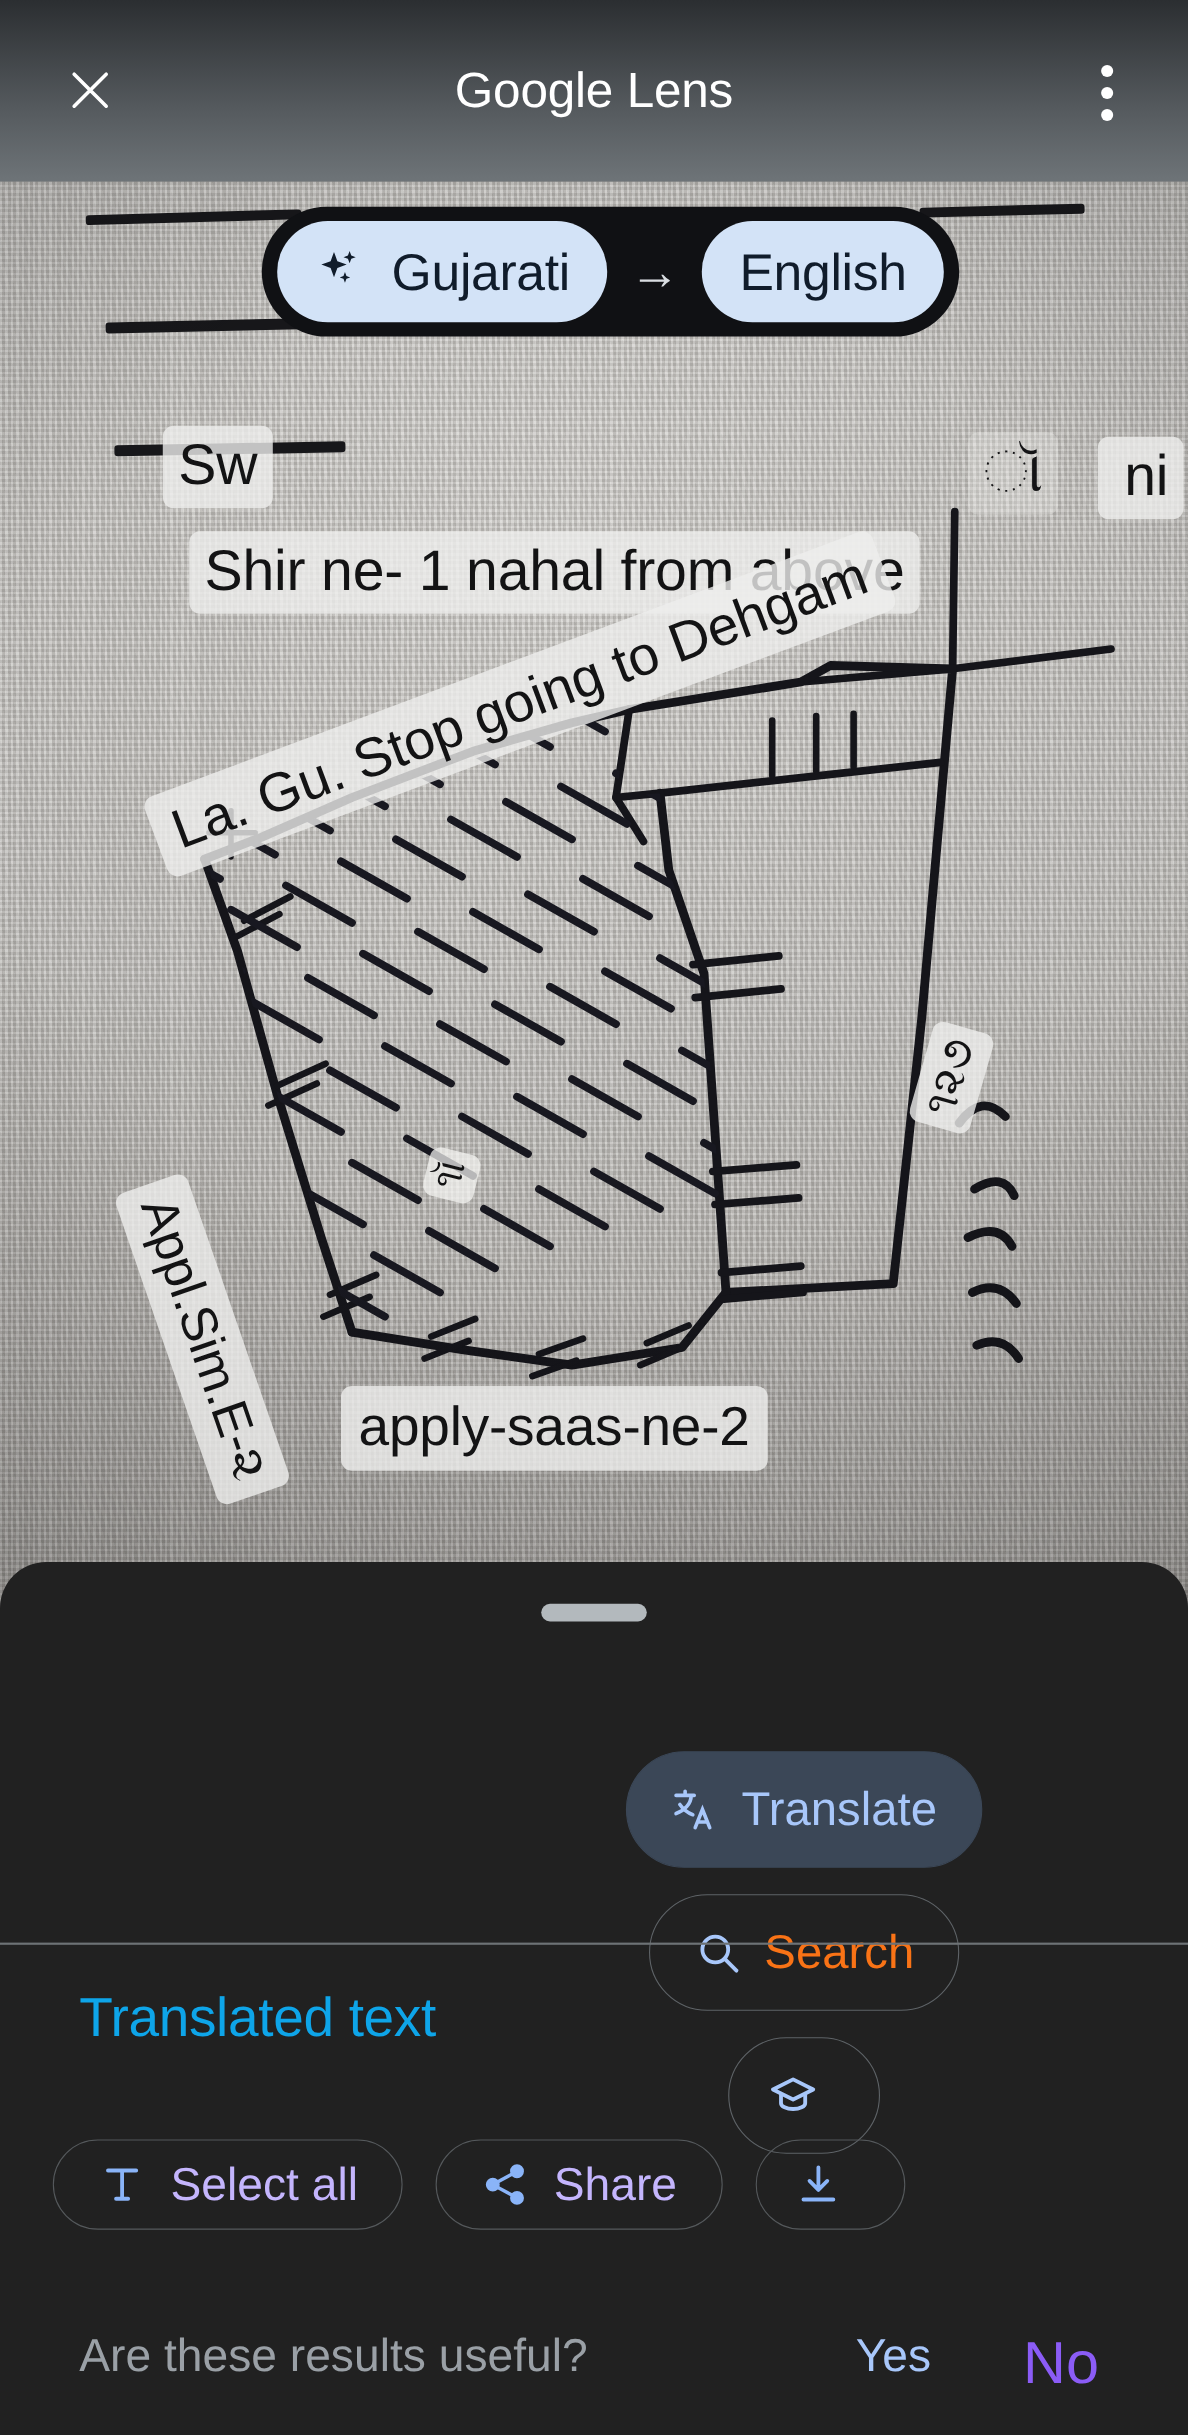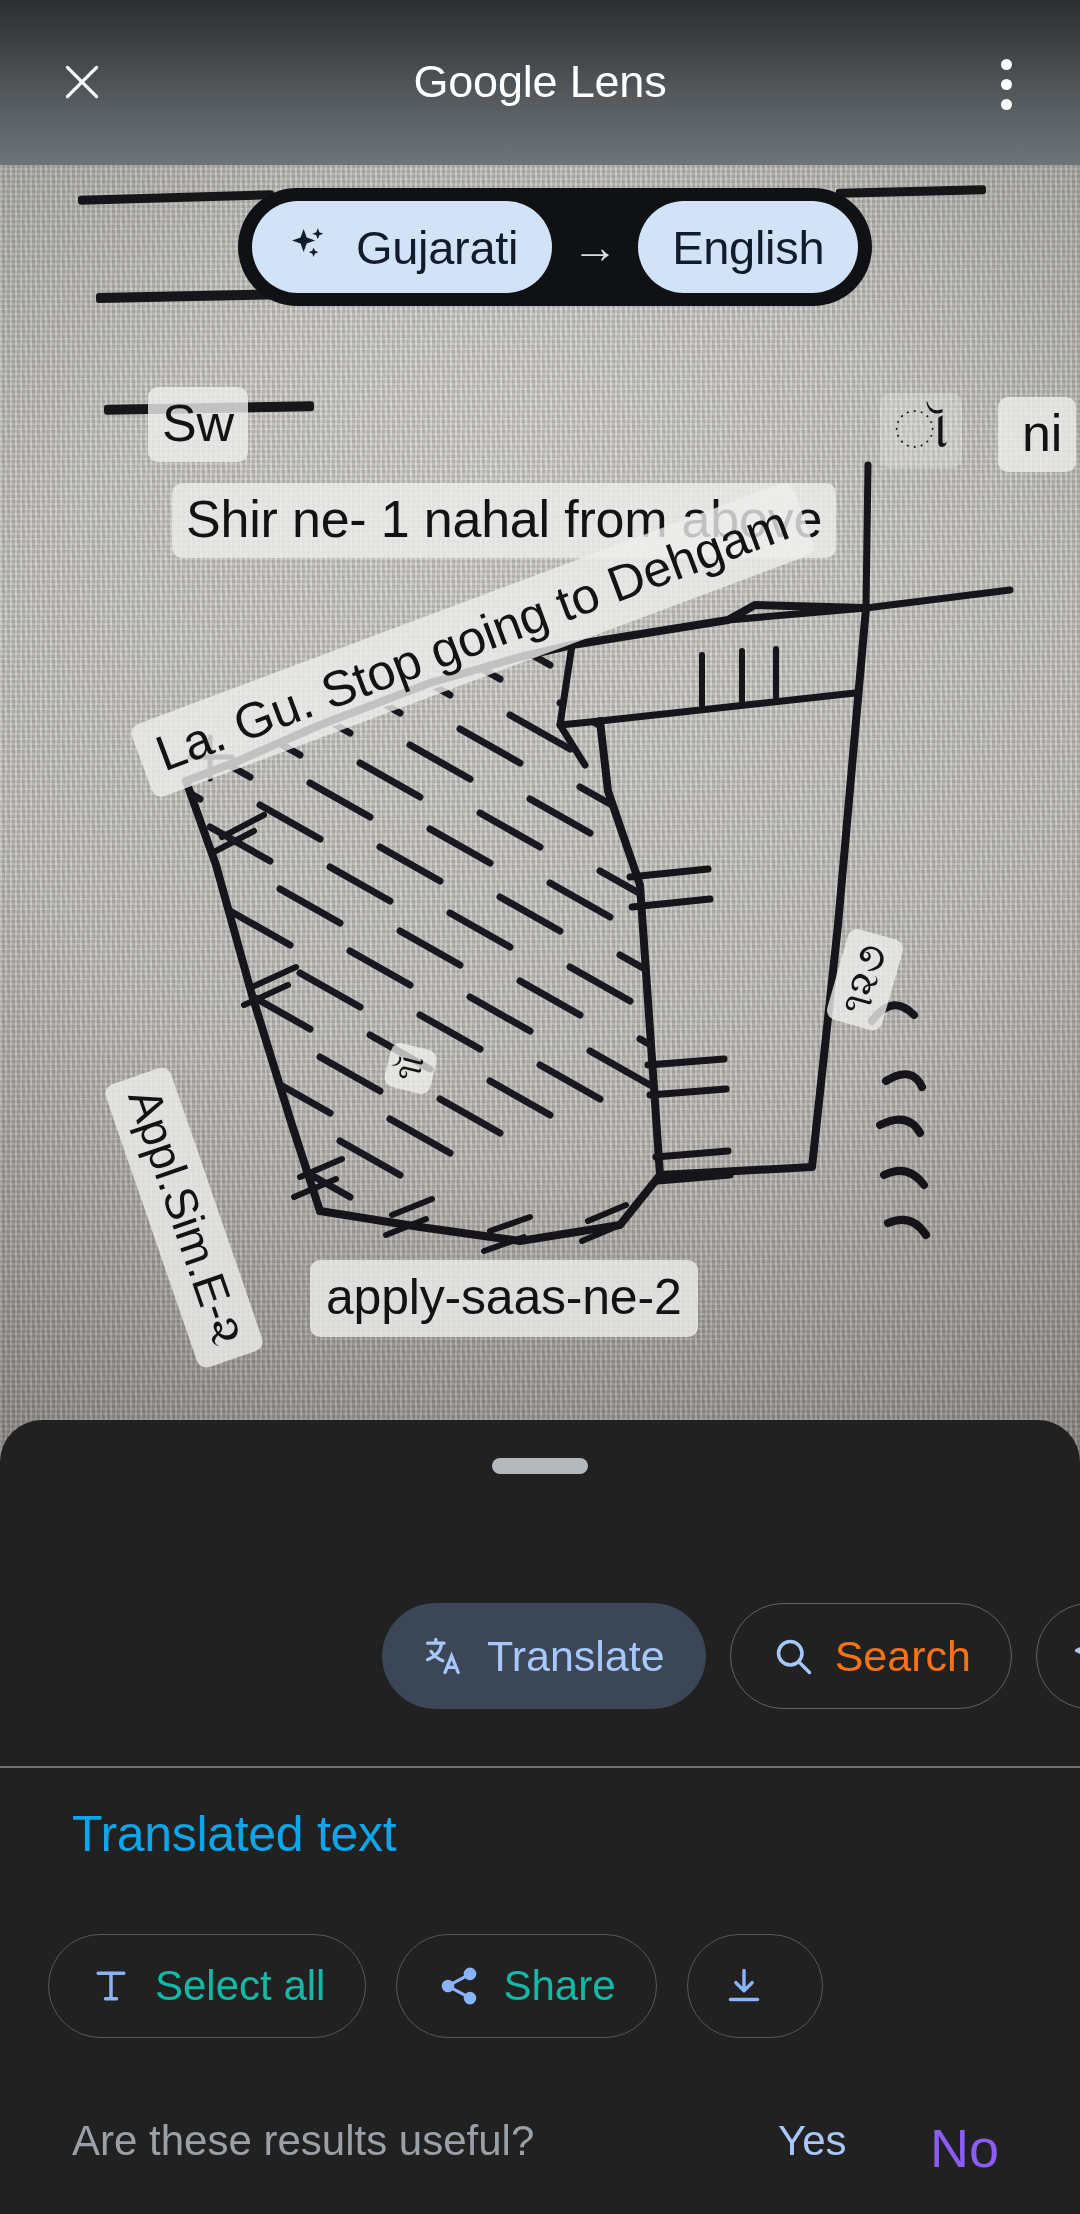--- a/index.html
+++ b/index.html
@@ -117,21 +117,21 @@
     background:#212121; border-radius:42px 42px 0 0; z-index:70;
   }
   #sheet-handle {
     position:absolute; left:50%; top:38px; transform:translateX(-50%);
     width:96px; height:16px; border-radius:8px; background:#b3b9bd; cursor:pointer;
   }
 
   
   #mode-row {
     position:absolute; left:0; top:172px; width:1080px; height:128px;
-    display:flex; align-items:center; gap:24px; padding-left:382px;
+    display:flex; align-items:center; gap:24px; padding-left:382px;flex-direction:column;
   }
   .mode-chip {
     height:106px; border-radius:53px; display:flex; align-items:center; gap:20px;
     padding:0 40px; font-size:43px; white-space:nowrap; cursor:pointer;
     border:1px solid #5e6367; color:#f97316; background:transparent; flex:0 0 auto;
   }
   .mode-chip.sel { background:#3b4757; border-color:#3b4757; color:#a8c7fa; }
   .mode-chip svg { width:44px; height:44px; flex:0 0 44px; }
   .mode-chip.icon-only { padding:0 36px; }
 
@@ -143,23 +143,23 @@
     position:absolute; left:72px; top:385px;
     font-size:50px; color:#0ea5e9; letter-spacing:-0.3px;
   }
 
   
   #action-row {
     position:absolute; left:48px; top:508px; width:1080px; height:116px;
     display:flex; align-items:center; gap:30px;
   }
   .act-chip {
-    height:104px; border-radius:52px; display:flex; align-items:center; gap:22px;
+    height:82px; border-radius:52px; display:flex; align-items:center; gap:22px;
     padding:0 40px; font-size:42px; white-space:nowrap; cursor:pointer;
-    border:1px solid #55595c; color:#14b8a6; background:transparent; flex:0 0 auto;
+    border:1px solid #55595c; color:#c4b5fd; background:transparent; flex:0 0 auto;
   }
   .act-chip svg { width:44px; height:44px; flex:0 0 44px; }
   .act-chip.icon-only { padding:0 34px; }
 
   #feedback-row {
     position:absolute; left:0; top:665px; width:1080px; height:90px;margin-top:24px;
   }
   #feedback-q {
     position:absolute; left:72px; top:8px; font-size:42px; color:#9aa0a6;
   }

